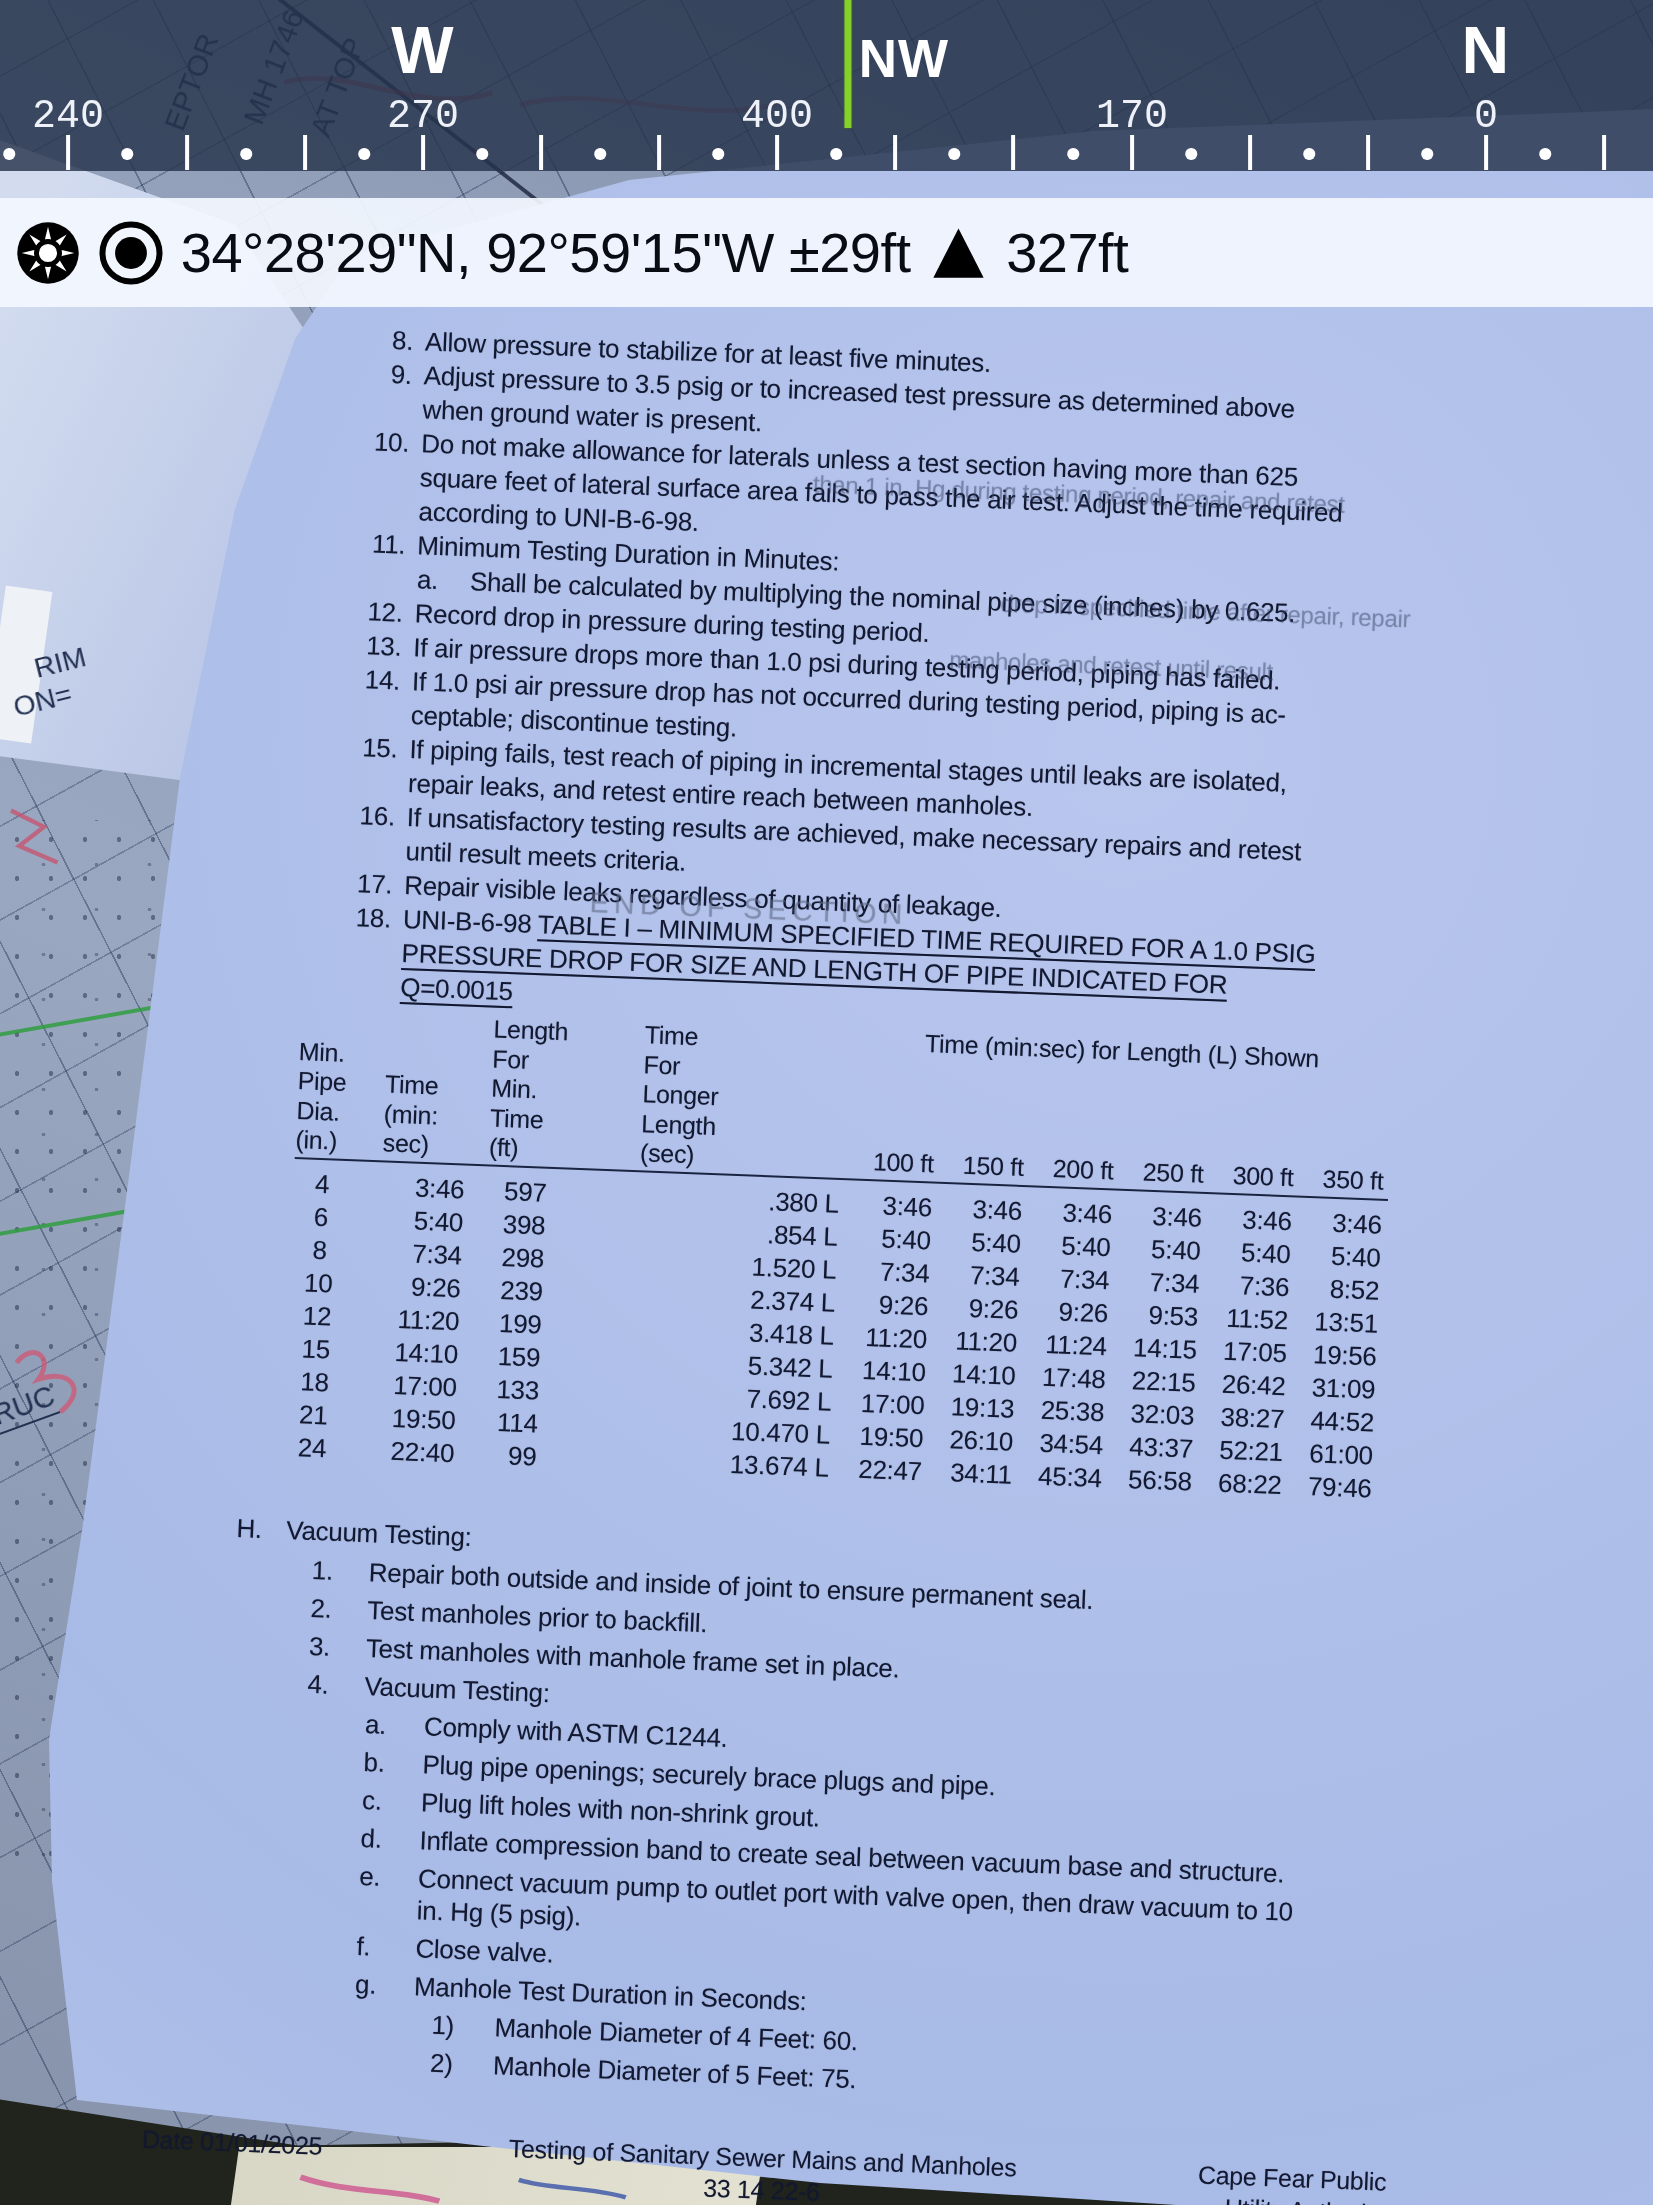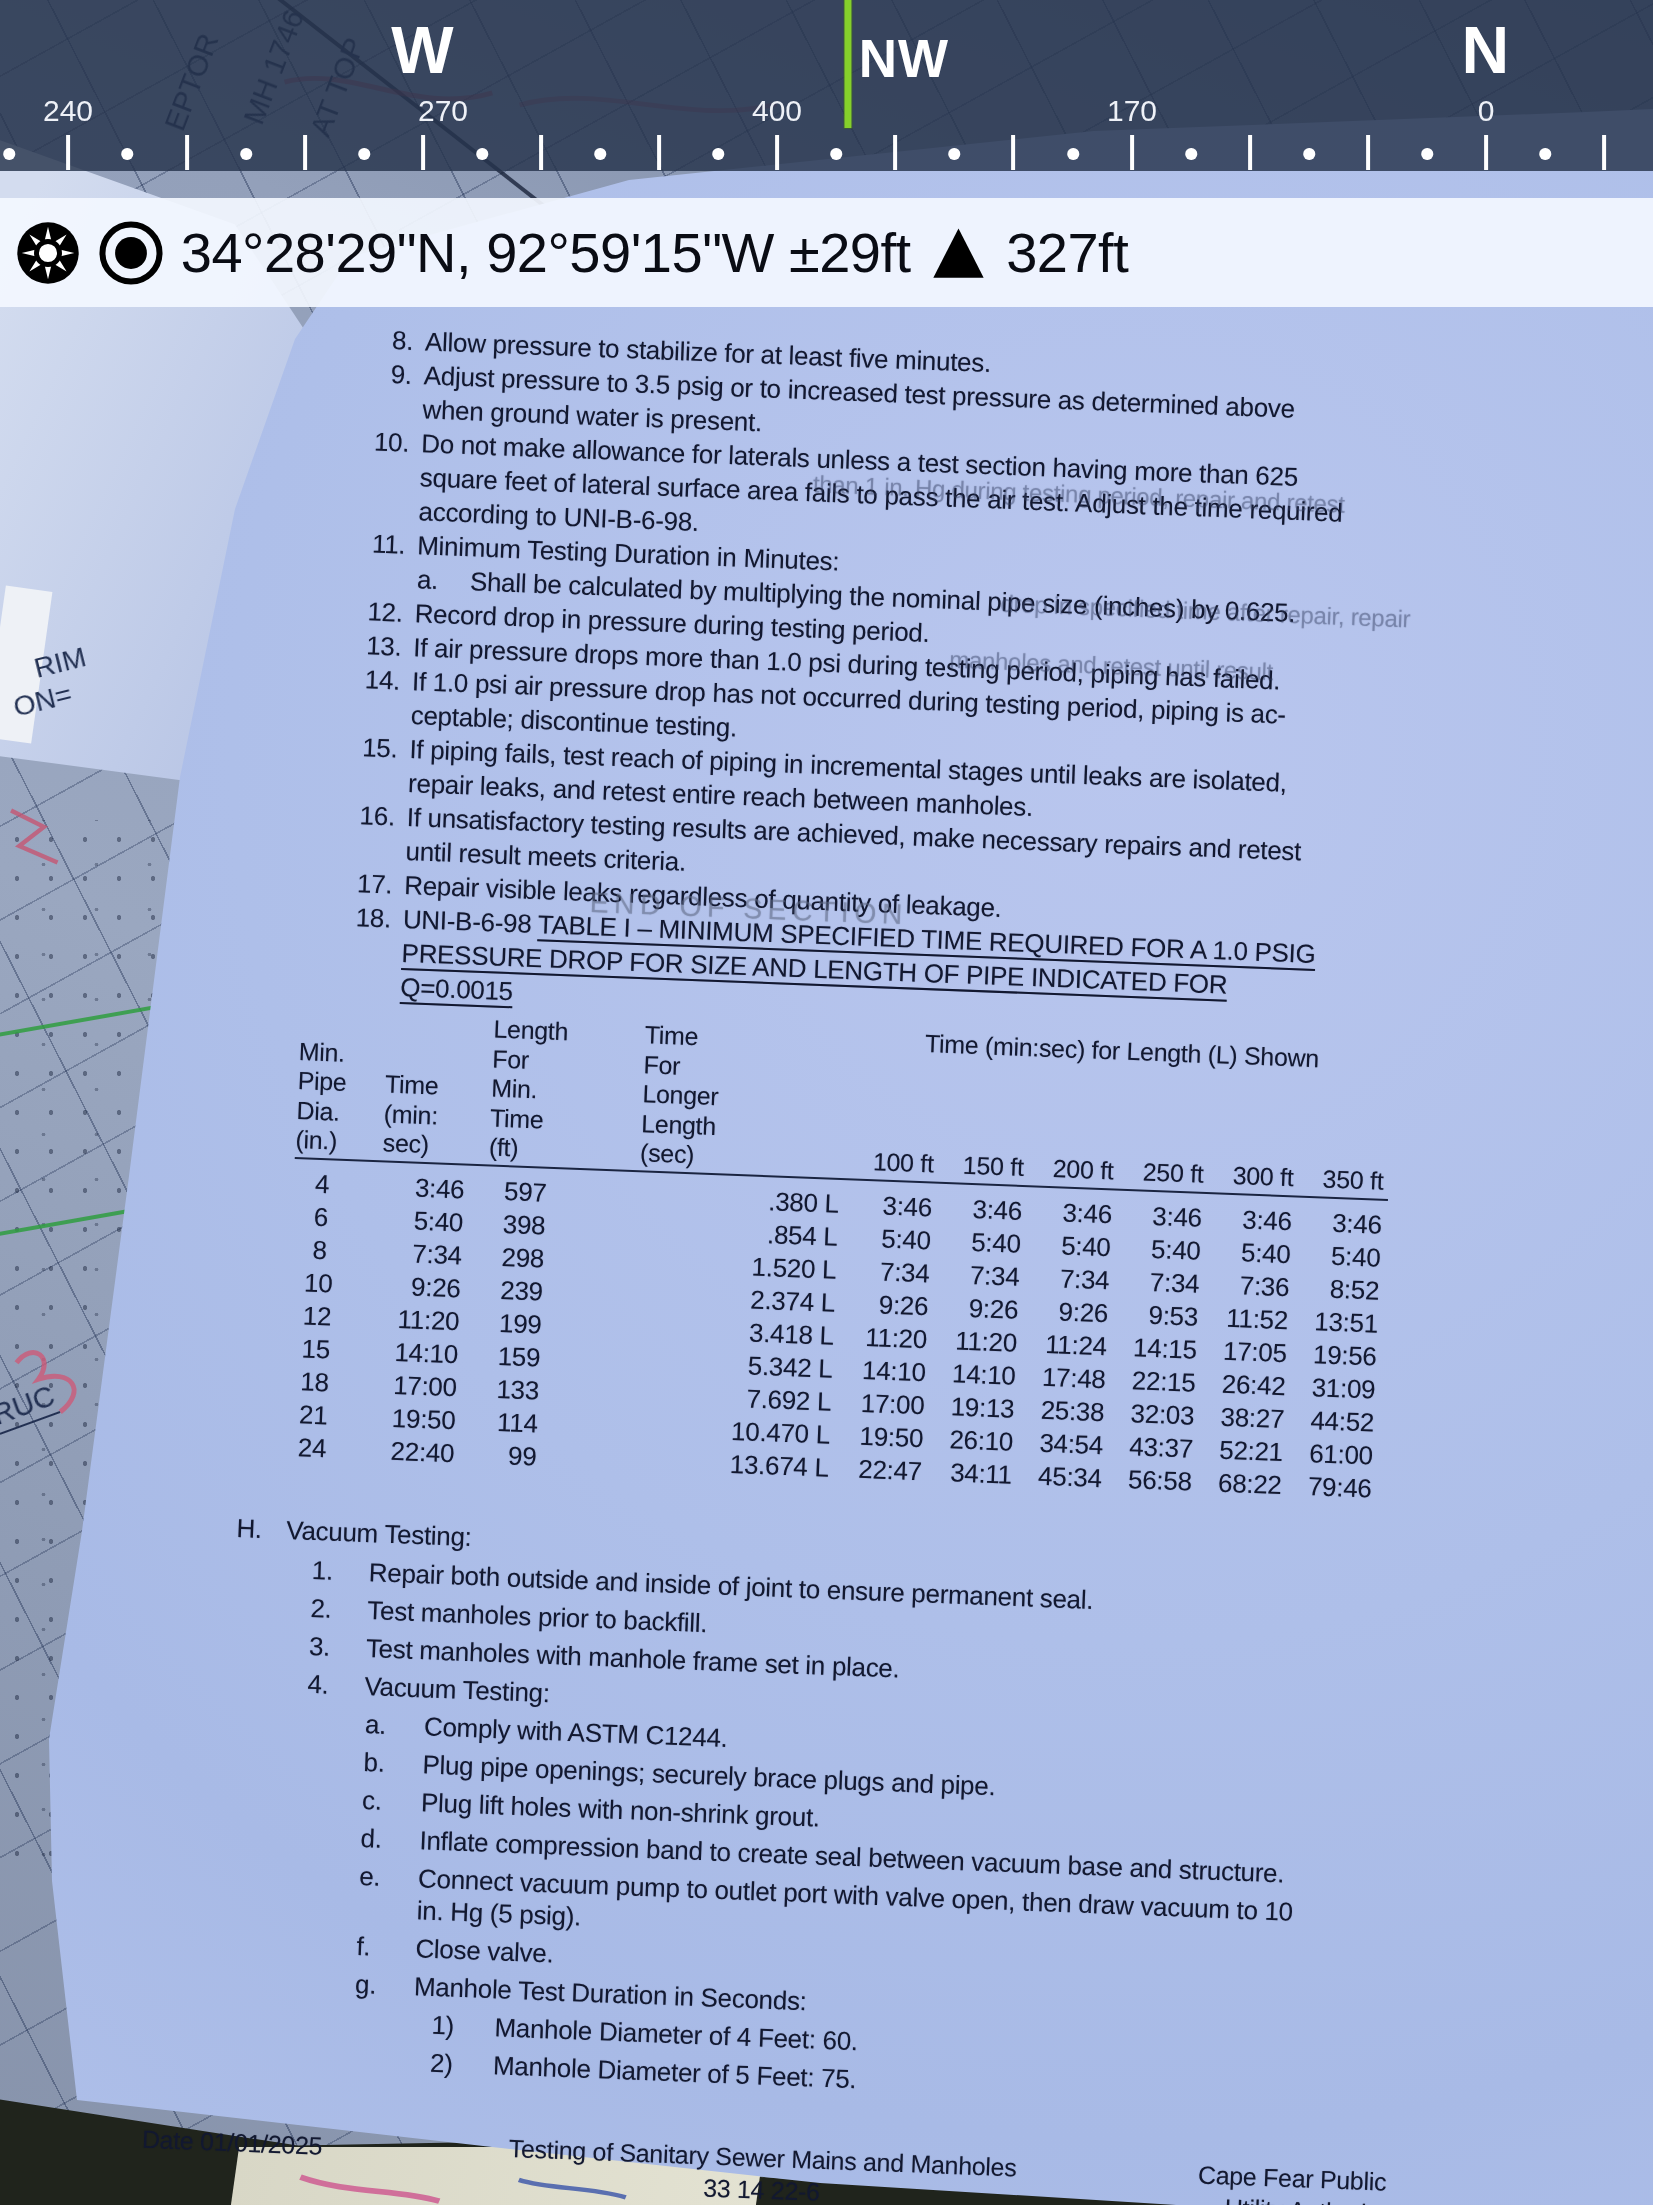--- a/index.html
+++ b/index.html
@@ -94,21 +94,21 @@
   .f-center{position:absolute;left:481px;top:0;width:706px;text-align:center;}
   .f-right{position:absolute;left:1160px;top:0;width:298px;text-align:right;}
 
   
   .cbar{position:absolute;left:0;top:0;width:1654px;height:171px;
     background:rgba(38,51,76,.82);color:#fff;}
   .card{position:absolute;top:12px;transform:translateX(-50%);
     font-weight:700;font-size:66px;letter-spacing:1.1px;}
   .card.two{font-size:53px;font-weight:600;top:28.4px;}
   .num{position:absolute;top:94px;transform:translateX(-50%);
-    color:#eef1f7;font-weight:300;font-size:30px;}
+    color:#eef1f7;font-weight:300;font-size:40px;font-family:Liberation Mono, monospace;}
   .tick{position:absolute;top:135px;width:3.8px;height:35px;background:#fff;transform:translateX(-50%);}
   .dotk{position:absolute;top:148px;width:11.5px;height:11.5px;border-radius:50%;
     background:#fff;transform:translateX(-50%);}
   .gline{position:absolute;top:0;width:7.1px;height:128px;transform:translateX(-50%);
     box-shadow:0 0 0 1.1px rgba(70,110,20,.4);}
 
   
   .gbar{position:absolute;left:0;top:198px;width:1654px;height:109px;
     background:rgba(243,247,255,.92);display:flex;align-items:center;
     gap:15.3px;padding-left:14.2px;box-sizing:border-box;
@@ -473,21 +473,21 @@
       <div class="tick" style="left: 1132px;"></div>
       <div class="dotk" style="left: 1191px;"></div>
       <div class="tick" style="left: 1250px;"></div>
       <div class="dotk" style="left: 1309px;"></div>
       <div class="tick" style="left: 1368px;"></div>
       <div class="dotk" style="left: 1427px;"></div>
       <div class="tick" style="left: 1486px;"></div>
       <div class="dotk" style="left: 1545px;"></div>
       <div class="tick" style="left: 1604px;"></div>
       <div class="num" style="left: 68px;">240</div>
-      <div class="num" style="left: 423px; margin-left: 20px;">270</div>
+      <div class="num" style="left: 423px;">270</div>
       <div class="num" style="left: 777px;">400</div>
       <div class="num" style="left: 1132px;">170</div>
       <div class="num" style="left: 1486px;">0</div>
       <div class="card" style="left: 423px;">W</div>
       <div class="card two" style="left: 904px;">NW</div>
       <div class="card" style="left: 1486px;">N</div>
     </div>
 
   <div class="gbar">
     <span class="gicon">

